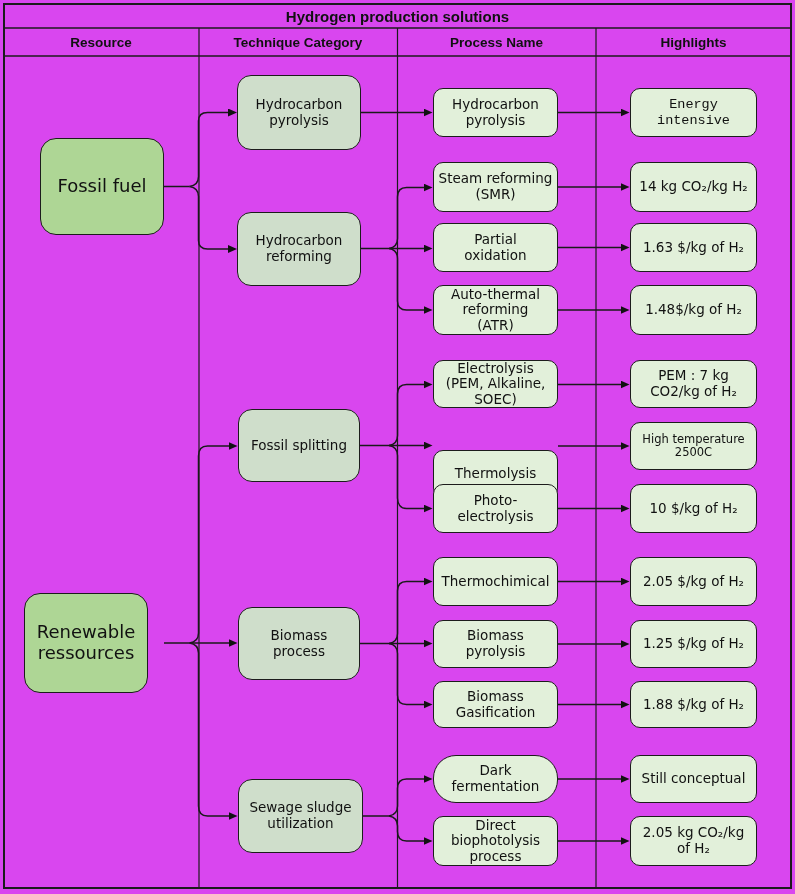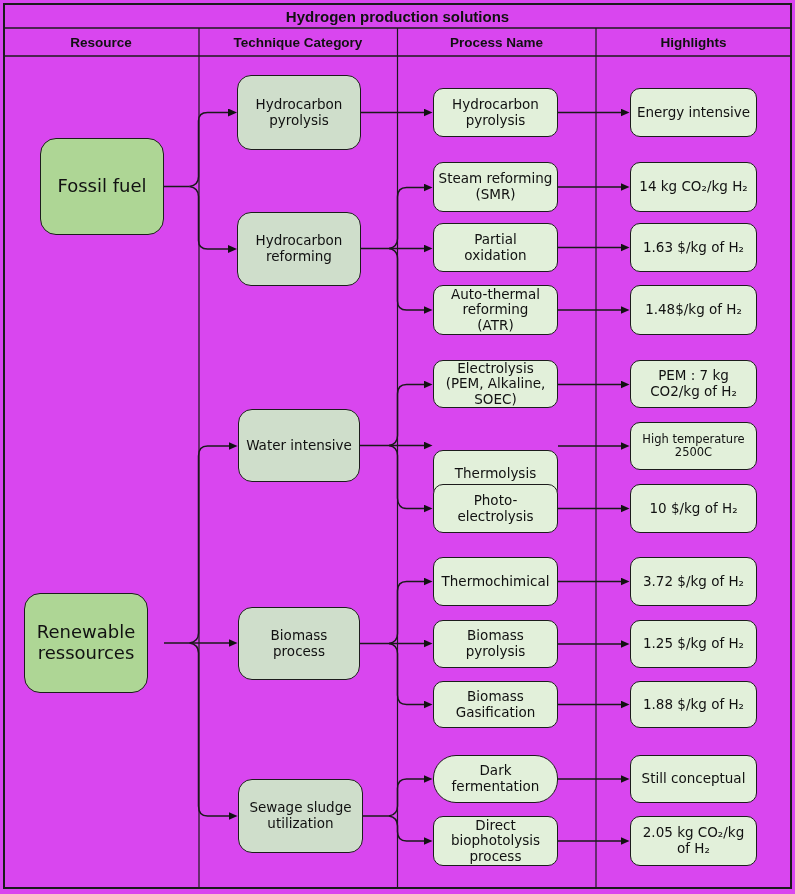--- a/index.html
+++ b/index.html
@@ -95,21 +95,21 @@
   <div class="hdr-cell" style="left:596px;width:195px;">Highlights</div>
 
   <div class="node res" style="left:40px;top:138px;width:124px;height:97px;">Fossil fuel</div>
   <div class="node res" style="left:24px;top:593px;width:124px;height:100px;">Renewable
 ressources</div>
 
   <div class="node cat" style="left:237px;top:75px;width:124px;height:75px;">Hydrocarbon
 pyrolysis</div>
   <div class="node cat" style="left:237px;top:212px;width:124px;height:74px;">Hydrocarbon
 reforming</div>
-  <div class="node cat" style="left:238px;top:409px;width:122px;height:73px;">Water intensive</div>
+  <div class="node cat" style="left:238px;top:409px;width:122px;height:73px;">Fossil splitting</div>
   <div class="node cat" style="left:238px;top:607px;width:122px;height:73px;">Biomass
 process</div>
   <div class="node cat" style="left:238px;top:779px;width:125px;height:74px;">Sewage sludge
 utilization</div>
 
   <div class="node proc" style="left:433px;top:88px;width:125px;height:49px;">Hydrocarbon
 pyrolysis</div>
   <div class="node proc" style="left:433px;top:162px;width:125px;height:50px;">Steam reforming
 (SMR)</div>
   <div class="node proc" style="left:433px;top:223px;width:125px;height:49px;">Partial
@@ -127,29 +127,29 @@
   <div class="node proc" style="left:433px;top:620px;width:125px;height:48px;">Biomass
 pyrolysis</div>
   <div class="node proc" style="left:433px;top:681px;width:125px;height:47px;">Biomass
 Gasification</div>
   <div class="node proc" style="left:433px;top:755px;width:125px;height:48px;border-radius:23px;">Dark
 fermentation</div>
   <div class="node proc" style="left:433px;top:816px;width:125px;height:50px;">Direct
 biophotolysis
 process</div>
 
-  <div class="node hl" style="left:630px;top:88px;width:127px;height:49px;">Energy intensive</div>
+  <div class="node hl" style="left:630px;top:88px;width:127px;height:49px;font-family:Liberation Mono, monospace;">Energy intensive</div>
   <div class="node hl" style="left:630px;top:162px;width:127px;height:50px;">14 kg CO₂/kg H₂</div>
   <div class="node hl" style="left:630px;top:223px;width:127px;height:49px;">1.63 $/kg of H₂</div>
   <div class="node hl" style="left:630px;top:285px;width:127px;height:50px;">1.48$/kg of H₂</div>
   <div class="node hl" style="left:630px;top:360px;width:127px;height:48px;">PEM : 7 kg
 CO2/kg of H₂</div>
   <div class="node hl small" style="left:630px;top:422px;width:127px;height:48px;">High temperature
 2500C</div>
   <div class="node hl" style="left:630px;top:484px;width:127px;height:49px;">10 $/kg of H₂</div>
-  <div class="node hl" style="left:630px;top:557px;width:127px;height:49px;">3.72 $/kg of H₂</div>
+  <div class="node hl" style="left:630px;top:557px;width:127px;height:49px;">2.05 $/kg of H₂</div>
   <div class="node hl" style="left:630px;top:620px;width:127px;height:48px;">1.25 $/kg of H₂</div>
   <div class="node hl" style="left:630px;top:681px;width:127px;height:47px;">1.88 $/kg of H₂</div>
   <div class="node hl" style="left:630px;top:755px;width:127px;height:48px;">Still conceptual</div>
   <div class="node hl" style="left:630px;top:816px;width:127px;height:50px;">2.05 kg CO₂/kg
 of H₂</div>
 
 </div>
 
 </body></html>

